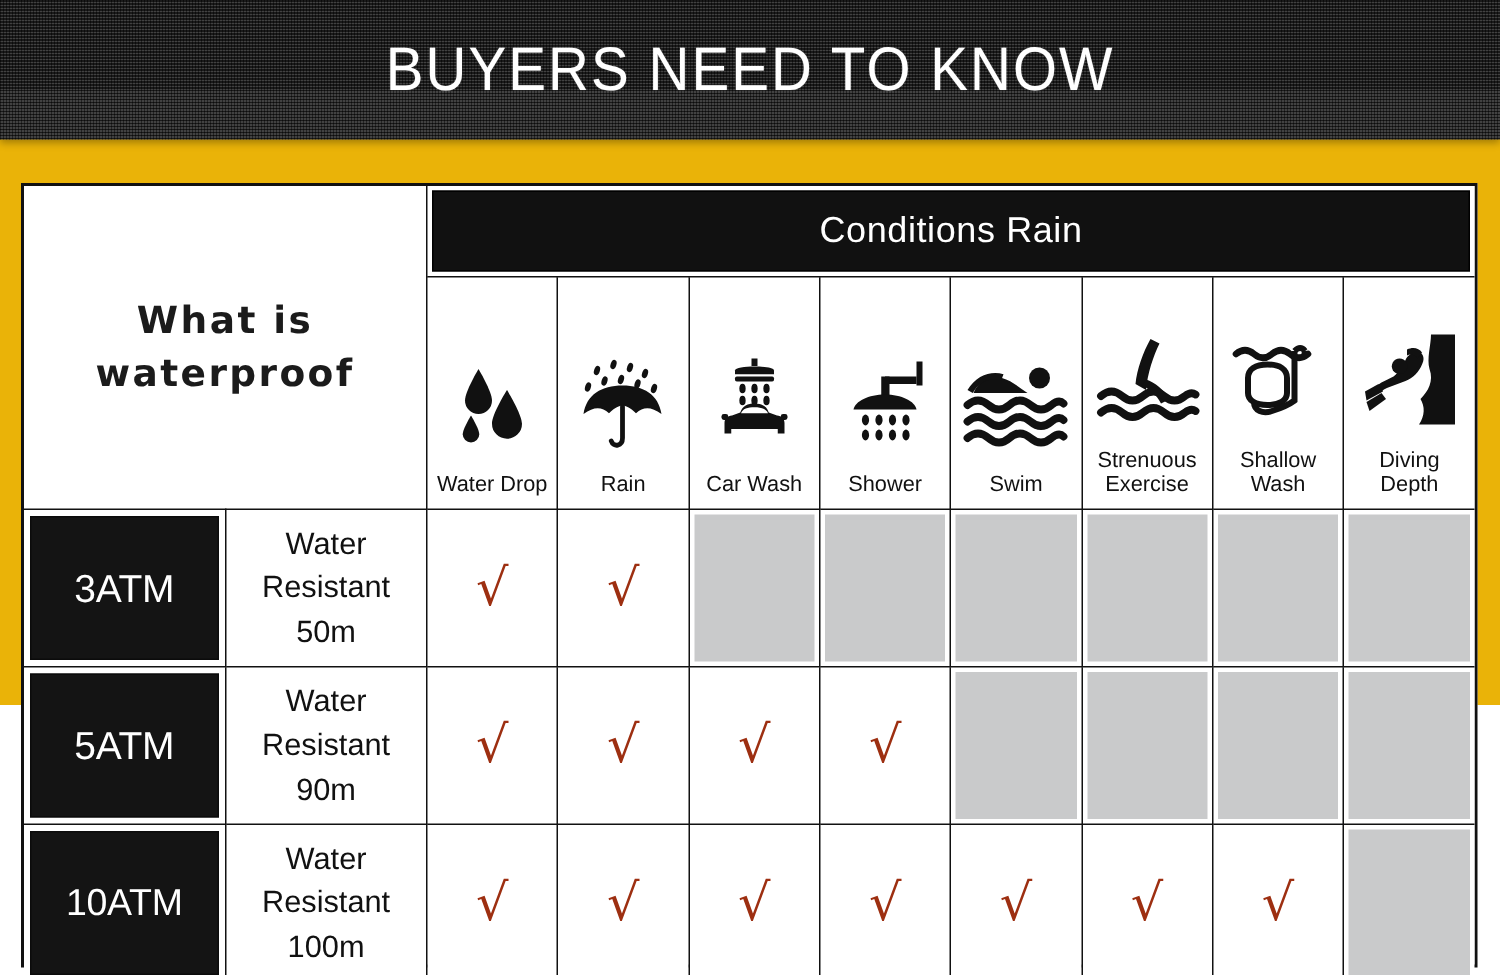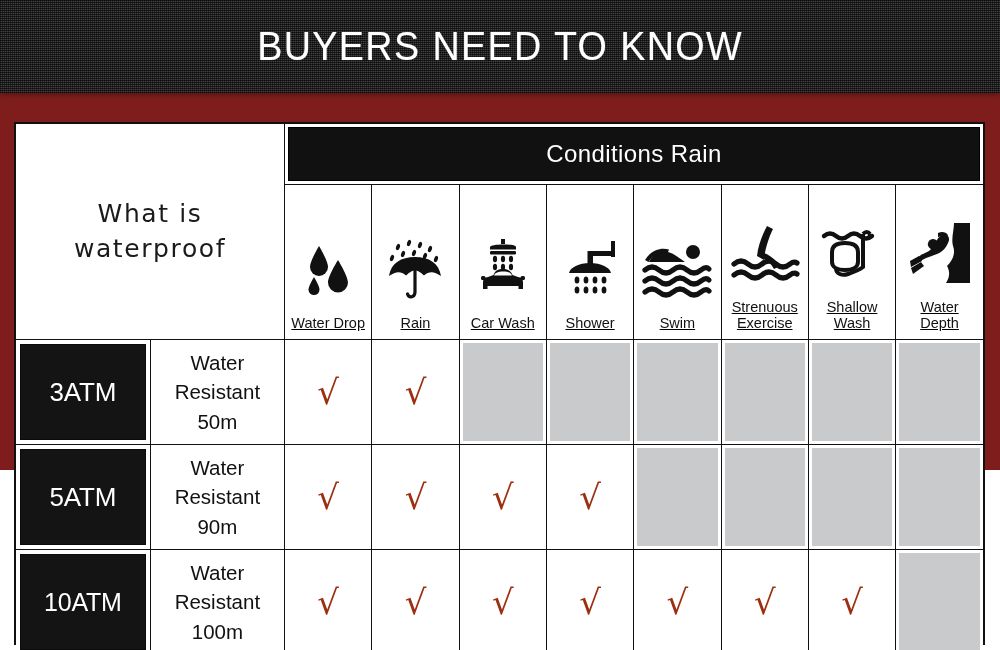--- a/index.html
+++ b/index.html
@@ -3,21 +3,21 @@
 <meta charset="utf-8">
 <title>Buyers Need To Know</title>
 <style>
   html,body{margin:0;padding:0;}
   body{
     width:1000px;height:650px;
     background:#ffffff;
     font-family:"Liberation Sans", sans-serif;
     overflow:hidden;
   }
-  .page{position:relative;width:1000px;height:470px;background:#7f1d1d;}
+  .page{position:relative;width:1000px;height:470px;background:#eab308;}
 
   
   .banner{
     position:absolute;left:0;top:0;width:1000px;height:93px;
     background-color:#2f2f2f;
     background-image:
        repeating-linear-gradient(0deg, rgba(0,0,0,.55) 0 1px, rgba(255,255,255,.045) 1px 2px),
        repeating-linear-gradient(90deg, rgba(0,0,0,.45) 0 1px, rgba(255,255,255,.05) 1px 2px);
     display:flex;align-items:center;justify-content:center;
     box-shadow:0 2px 5px rgba(0,0,0,.30);
@@ -61,21 +61,21 @@
   
   .what-cell{
     width:268px;
     border-bottom:1.5px solid #111 !important;
   }
   .what-text{
     font-size:25px;
     color:#1b1b1b;
     line-height:1.38;
     letter-spacing:1.6px;
-    font-weight:400;
+    font-weight:700;
     font-family:"DejaVu Sans", sans-serif;
     padding:0 10px;
   }
   .cond-cell{
     padding:3px !important;
     border-bottom:1.5px solid #111 !important;
   }
   .cond-bar{
     background:#111111;
     color:#fff;
@@ -87,21 +87,20 @@
   }
 
   
   .icon-cell{
     height:140px;
     padding:6px 2px 8px 2px !important;
   }
   .icon-inner{
     display:flex;flex-direction:column;align-items:center;justify-content:flex-end;
     height:100%;
-    text-decoration:underline;
   }
   .glyph{
     height:78px;
     display:flex;align-items:center;justify-content:center;
   }
   .glyph svg{display:block;}
   .icon-label{
     font-size:14.5px;
     line-height:1.12;
     color:#111;
@@ -344,21 +343,21 @@
                 <path fill="#111" d="M41 14 C37 13 33 15 31 19 C29 23 27 27 23 30 L17 33 C14 34 12 36 11 38 L15 40 C17 38 20 37 23 36 L31 33 C36 31 40 27 42 22 C43.5 19 43.5 16 41 14 Z"></path>
                 <path fill="#111" d="M27 18 a5.2 5.2 0 1 0 .1 0 Z"></path>
                 <path fill="#111" d="M32 12 C36 10 40 11 42 14 L39 18 C37 15 34 15 32 16 Z"></path>
                 <g fill="#111">
                   <path d="M13 35 L4 40 L5 46 L16 40 Z"></path>
                   <path d="M15 41 L5 47 L7 53 L18 45 Z"></path>
                 </g>
               </svg>
             </span>
             <div class="icon-label">
-              <div>Water</div>
+              <div>Diving</div>
               <div>Depth</div>
             </div>
           </div>
         </td>
       </tr>
 
       <tr>
         <td class="atm-cell">
           <div class="atm-badge">3ATM</div>
         </td>

